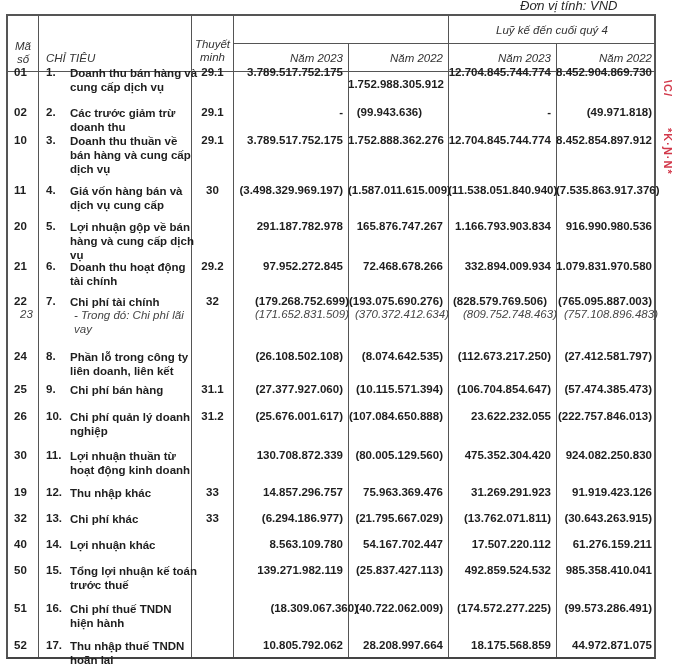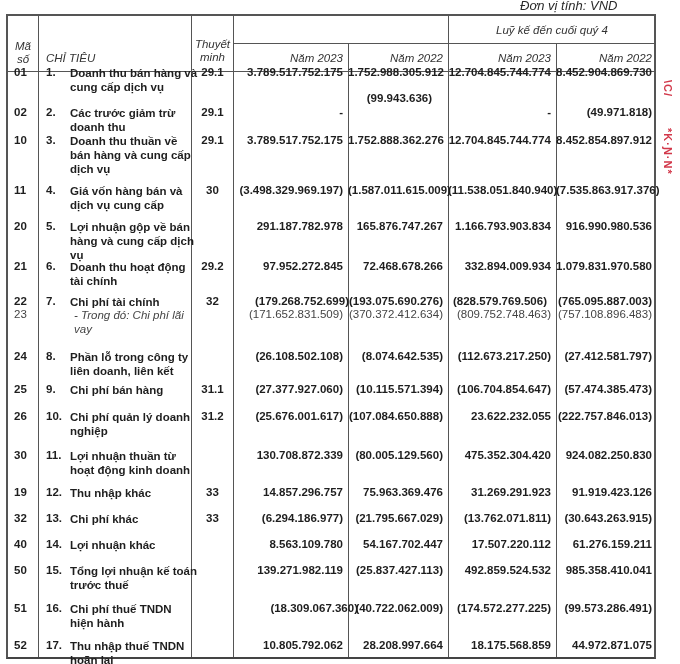--- a/index.html
+++ b/index.html
@@ -8,21 +8,21 @@
   .unit { position:absolute; top:-2px; left:520px; font-style:italic; font-size:13px; color:#2a2a2a; }
   .tbl { position:absolute; left:6px; top:14px; width:650px; height:645px;
          border:2px solid #555; border-bottom:2px solid #444; box-sizing:border-box; }
   .vline { position:absolute; top:0; bottom:0; width:1px; background:#555; }
   .hline { position:absolute; height:1px; background:#555; }
   .cell { position:absolute; font-size:11.5px; white-space:nowrap; }
   .hdr { font-style:italic; color:#333; font-size:11.5px; }
   .b { font-weight:bold; }
   .r { text-align:right; }
   .c { text-align:center; }
-  .it { font-weight:normal; color:#444; }
+  .it { font-style:italic; font-weight:normal; color:#444;margin-left:6px; }
   .lbl { white-space:normal; line-height:14px; width:128px; font-weight:bold; }
   .sub { font-style:italic; font-weight:normal; color:#444; }
   .stamp { position:absolute; left:662px; color:#d2384a; font-size:11px; font-weight:bold; writing-mode:vertical-rl; letter-spacing:1px; }
 </style>
 </head>
 <body>
 
 <div class="unit">Đơn vị tính: VND</div>
 
 <div class="tbl">
@@ -45,29 +45,29 @@
   <div class="cell hdr r" style="left:340px;width:95px;top:36px">Năm 2022</div>
   <div class="cell hdr r" style="left:440px;width:103px;top:36px">Năm 2023</div>
   <div class="cell hdr r" style="left:548px;width:96px;top:36px">Năm 2022</div>
 
   <div id="rows">
       <div class="cell b" style="left:6px;top:50px">01</div>
       <div class="cell b" style="left:38px;top:50px">1.</div>
       <div class="cell lbl" style="left:62px;top:50px">Doanh thu bán hàng và cung cấp dịch vụ</div>
       <div class="cell b c" style="left:184px;width:41px;top:50px">29.1</div>
       <div class="cell b r" style="left:225px;width:110px;top:50px">3.789.517.752.175</div>
-      <div class="cell b r" style="left:340px;width:95px;top:50px">1.752.988.305.912</div>
+      <div class="cell b r" style="left:340px;width:95px;top:62px">1.752.988.305.912</div>
       <div class="cell b r" style="left:440px;width:103px;top:50px">12.704.845.744.774</div>
       <div class="cell b r" style="left:548px;width:96px;top:50px">8.452.904.869.730</div>
       <div class="cell b" style="left:6px;top:90px">02</div>
       <div class="cell b" style="left:38px;top:90px">2.</div>
       <div class="cell lbl" style="left:62px;top:90px">Các trước giảm trừ doanh thu</div>
       <div class="cell b c" style="left:184px;width:41px;top:90px">29.1</div>
       <div class="cell b r" style="left:225px;width:110px;top:90px">-</div>
-      <div class="cell b r" style="left:340px;width:84px;top:76px">(99.943.636)</div>
+      <div class="cell b r" style="left:340px;width:74px;top:90px">(99.943.636)</div>
       <div class="cell b r" style="left:440px;width:103px;top:90px">-</div>
       <div class="cell b r" style="left:548px;width:96px;top:90px">(49.971.818)</div>
       <div class="cell b" style="left:6px;top:118px">10</div>
       <div class="cell b" style="left:38px;top:118px">3.</div>
       <div class="cell lbl" style="left:62px;top:118px">Doanh thu thuần về bán hàng và cung cấp dịch vụ</div>
       <div class="cell b c" style="left:184px;width:41px;top:118px">29.1</div>
       <div class="cell b r" style="left:225px;width:110px;top:118px">3.789.517.752.175</div>
       <div class="cell b r" style="left:340px;width:95px;top:118px">1.752.888.362.276</div>
       <div class="cell b r" style="left:440px;width:103px;top:118px">12.704.845.744.774</div>
       <div class="cell b r" style="left:548px;width:96px;top:118px">8.452.854.897.912</div>

